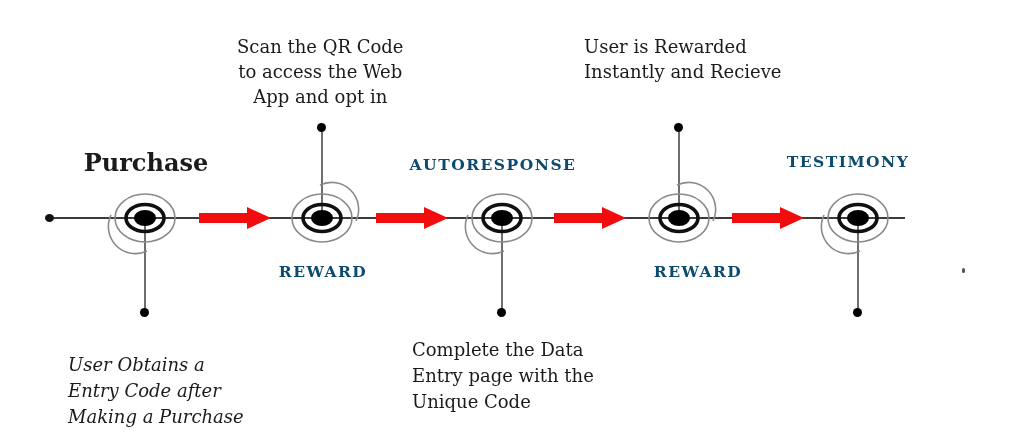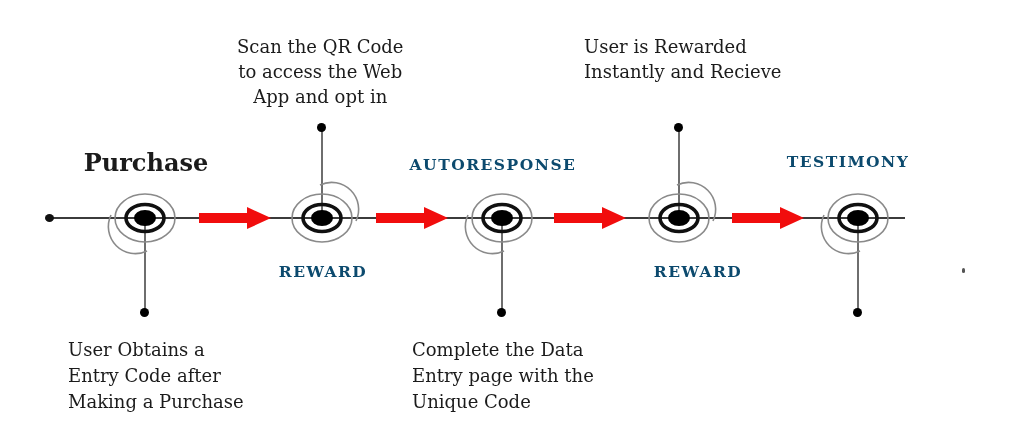--- a/index.html
+++ b/index.html
@@ -106,21 +106,21 @@
 
   <div class="note tight" style="left:237px;top:34px;text-align:center;">
     <div>Scan the QR Code</div>
     <div>to access the Web</div>
     <div>App and opt in</div>
   </div>
   <div class="note tight" style="left:584px;top:34px;">
     <div>User is Rewarded</div>
     <div>Instantly and Recieve</div>
   </div>
-  <div class="note" style="left:68px;top:337px;">
+  <div class="note" style="left:68px;top:352px;font-style:italic;">
     <div>User Obtains a</div>
     <div>Entry Code after</div>
     <div>Making a Purchase</div>
   </div>
   <div class="note" style="left:412px;top:337px;">
     <div>Complete the Data</div>
     <div>Entry page with the</div>
     <div>Unique Code</div>
   </div>
 

